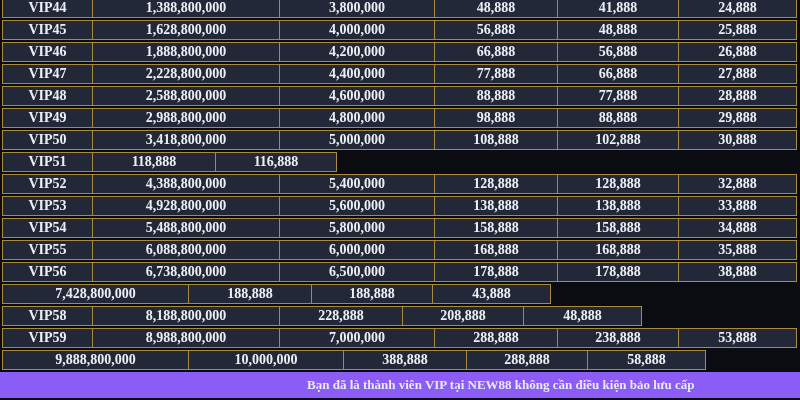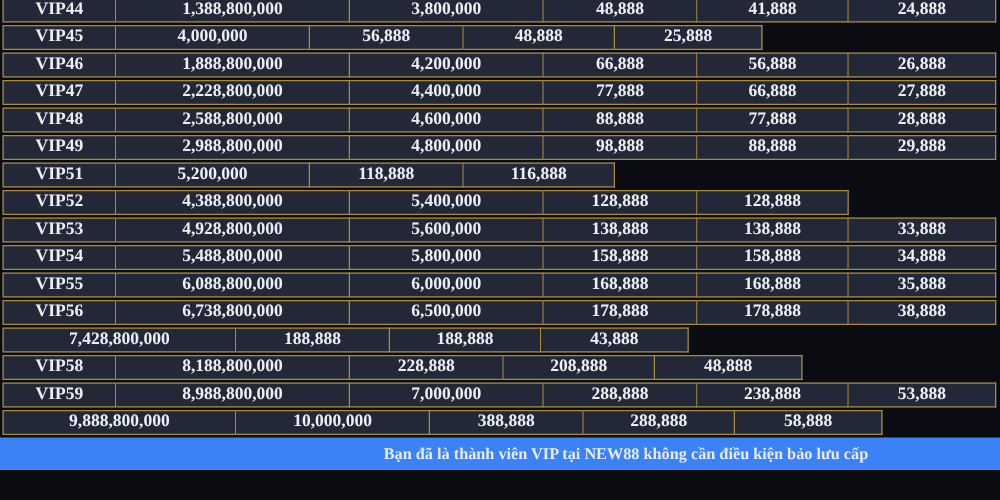--- a/index.html
+++ b/index.html
@@ -28,21 +28,21 @@
   .c0 { width: 91px; }
   .c1 { width: 187px; }
   .c2 { width: 155px; }
   .c3 { width: 123px; }
   .c4 { width: 121px; }
   .c5 { width: 118px; }
   .footer-bar {
     margin-top: 2px;
     width: 800px;
     height: 26px;
-    background: #3b82f6;
+    background: #8b5cf6;
     display: flex;
     align-items: center;
   }
   .footer-note {
     margin-left: 307px;
     color: #e9ebf0;
     font-size: 13px;
     font-weight: 700;
     white-space: nowrap;
   }
@@ -57,20 +57,21 @@
       <div class="cell c0">VIP44</div>
       <div class="cell c1">1,388,800,000</div>
       <div class="cell c2">3,800,000</div>
       <div class="cell c3">48,888</div>
       <div class="cell c4">41,888</div>
       <div class="cell c5">24,888</div>
     </div>
 
     <div class="row">
       <div class="cell c0">VIP45</div>
+      <div class="cell c1">1,628,800,000</div>
       <div class="cell c2">4,000,000</div>
       <div class="cell c3">56,888</div>
       <div class="cell c4">48,888</div>
       <div class="cell c5">25,888</div>
     </div>
 
     <div class="row">
       <div class="cell c0">VIP46</div>
       <div class="cell c1">1,888,800,000</div>
       <div class="cell c2">4,200,000</div>
@@ -99,34 +100,42 @@
 
     <div class="row">
       <div class="cell c0">VIP49</div>
       <div class="cell c1">2,988,800,000</div>
       <div class="cell c2">4,800,000</div>
       <div class="cell c3">98,888</div>
       <div class="cell c4">88,888</div>
       <div class="cell c5">29,888</div>
     </div>
 
+    <div class="row">
+      <div class="cell c0">VIP50</div>
+      <div class="cell c1">3,418,800,000</div>
+      <div class="cell c2">5,000,000</div>
+      <div class="cell c3">108,888</div>
+      <div class="cell c4">102,888</div>
+      <div class="cell c5">30,888</div>
+    </div>
 
     <div class="row">
       <div class="cell c0">VIP51</div>
-      <div class="cell c2">5,200,000</div>
       <div class="cell c3">118,888</div>
       <div class="cell c4">116,888</div>
     </div>
 
     <div class="row">
       <div class="cell c0">VIP52</div>
       <div class="cell c1">4,388,800,000</div>
       <div class="cell c2">5,400,000</div>
       <div class="cell c3">128,888</div>
       <div class="cell c4">128,888</div>
+      <div class="cell c5">32,888</div>
     </div>
 
     <div class="row">
       <div class="cell c0">VIP53</div>
       <div class="cell c1">4,928,800,000</div>
       <div class="cell c2">5,600,000</div>
       <div class="cell c3">138,888</div>
       <div class="cell c4">138,888</div>
       <div class="cell c5">33,888</div>
     </div>

